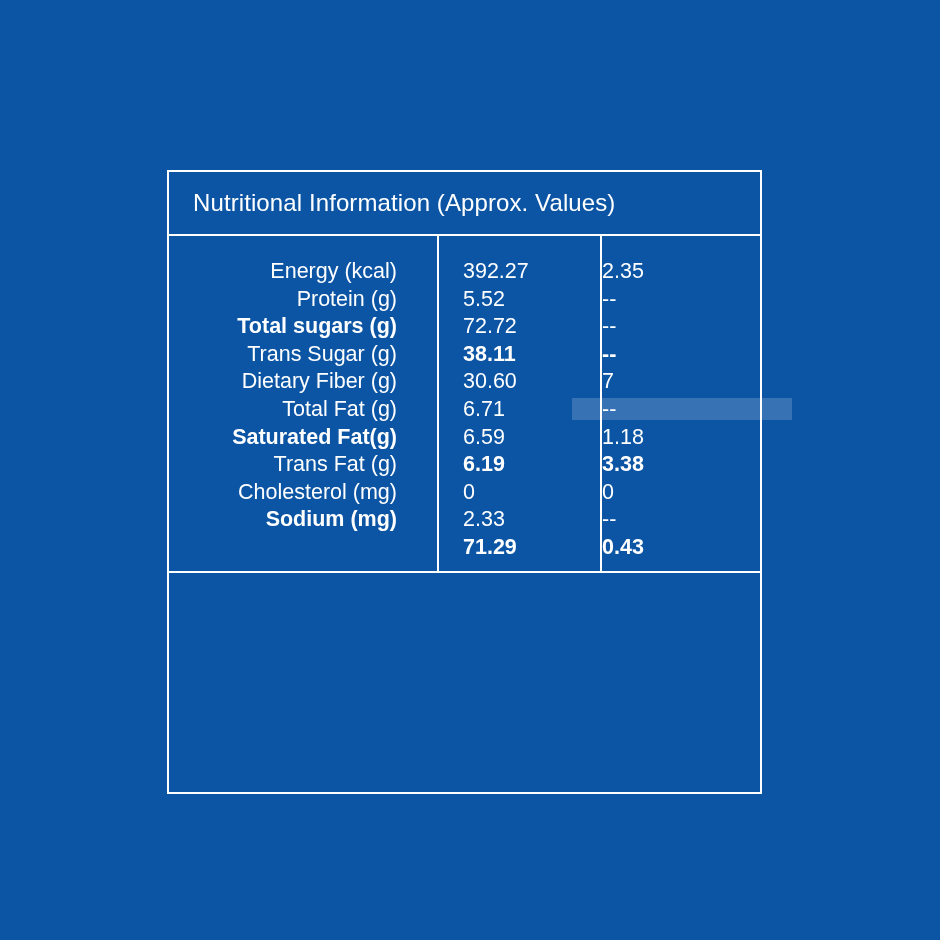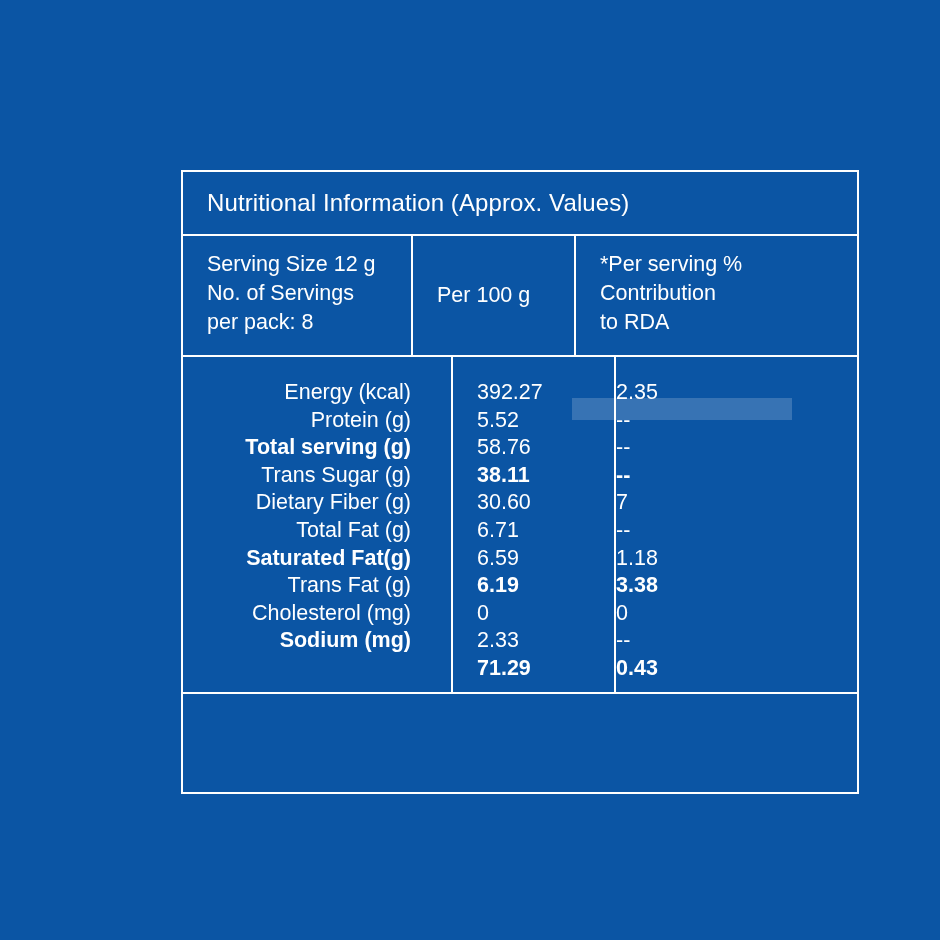--- a/index.html
+++ b/index.html
@@ -8,23 +8,23 @@
   }
   body {
     width: 940px;
     height: 940px;
     background: #0b55a4;
     font-family: "Liberation Sans", sans-serif;
     -webkit-font-smoothing: antialiased;
   }
   #panel {
     position: absolute;
-    left: 181px;
+    left: 167px;
     top: 170px;
-    width: 678px;
+    width: 595px;
     height: 624px;
     border: 2px solid #ffffff;
     box-sizing: border-box;
     color: #ffffff;
   }
   .title-row {
     height: 64px;
     border-bottom: 2px solid #ffffff;
     box-sizing: border-box;
     display: flex;
@@ -96,53 +96,38 @@
 </style>
 </head>
 <body>
 
 <div id="panel">
 
   <div class="title-row">
     <div class="title-text">Nutritional Information (Approx. Values)</div>
   </div>
 
-  <div class="header-row">
-    <div class="col1 header-cell">
-      <span class="hdr-line">Serving Size 12 g</span>
-      <span class="hdr-line">No. of Servings</span>
-      <span class="hdr-line">per pack: 8</span>
-    </div>
-    <div class="col2 header-cell mid">
-      <span class="hdr-line">Per 100 g</span>
-    </div>
-    <div class="col3 header-cell">
-      <span class="hdr-line">*Per serving %</span>
-      <span class="hdr-line">Contribution</span>
-      <span class="hdr-line">to RDA</span>
-    </div>
-  </div>
 
   <div class="body-row">
     <div class="col1 body-cell c1">
       <div class="line">Energy (kcal)</div>
       <div class="line">Protein (g)</div>
-      <div class="line bold">Total serving (g)</div>
+      <div class="line bold">Total sugars (g)</div>
       <div class="line">Trans Sugar (g)</div>
       <div class="line">Dietary Fiber (g)</div>
       <div class="line">Total Fat (g)</div>
       <div class="line bold">Saturated Fat(g)</div>
       <div class="line">Trans Fat (g)</div>
       <div class="line">Cholesterol (mg)</div>
       <div class="line bold">Sodium (mg)</div>
     </div>
     <div class="col2 body-cell c2">
       <div class="line">392.27</div>
       <div class="line">5.52</div>
-      <div class="line">58.76</div>
+      <div class="line">72.72</div>
       <div class="line bold">38.11</div>
       <div class="line">30.60</div>
       <div class="line">6.71</div>
       <div class="line">6.59</div>
       <div class="line bold">6.19</div>
       <div class="line">0</div>
       <div class="line">2.33</div>
       <div class="line bold">71.29</div>
     </div>
     <div class="col3 body-cell c3">

